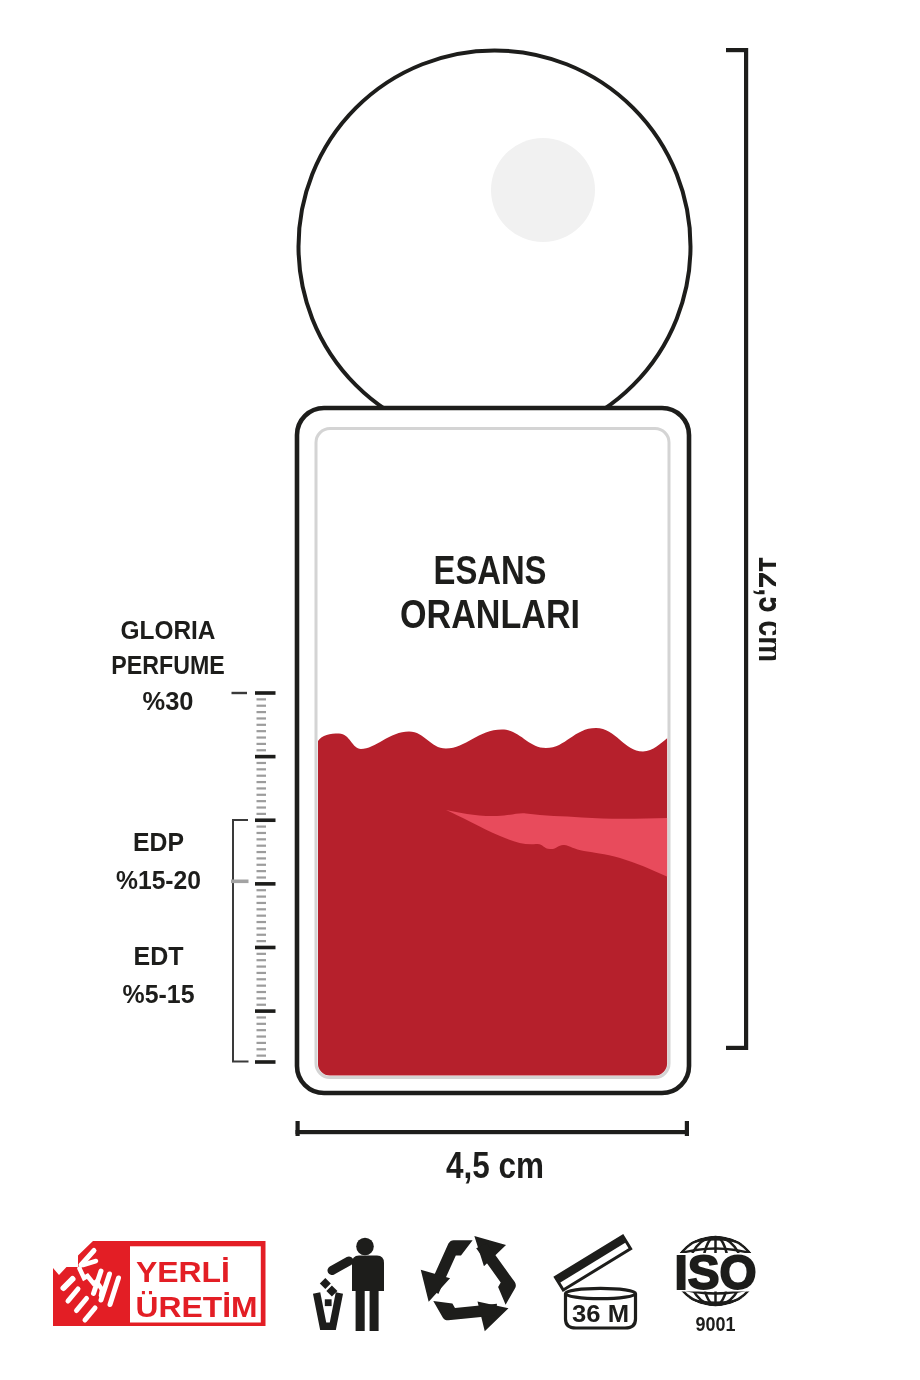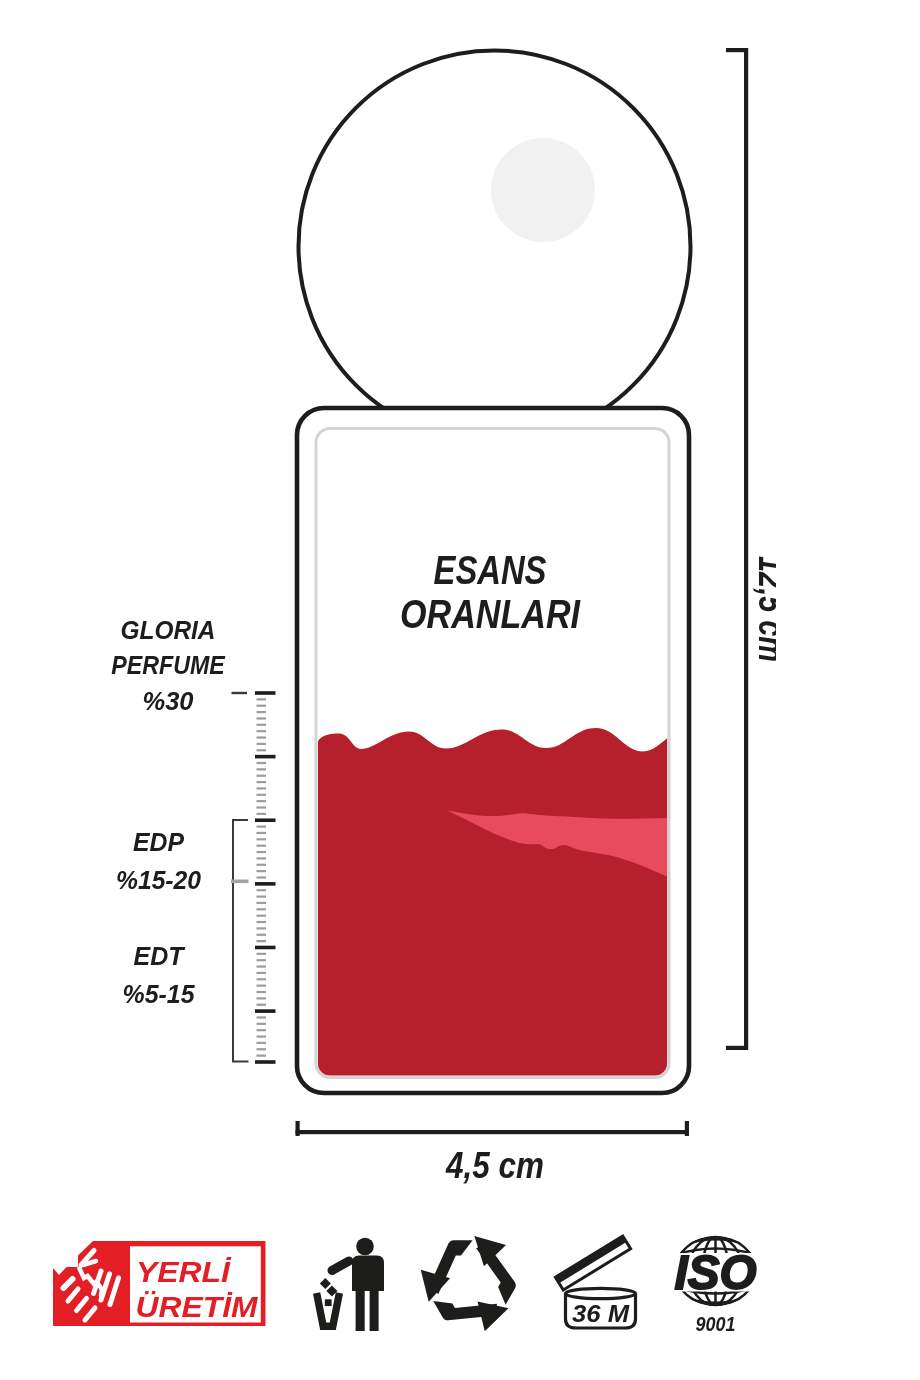--- a/index.html
+++ b/index.html
@@ -1,16 +1,16 @@
 <!DOCTYPE html>
 <html><head>
 <meta charset="utf-8">
 <style>
   html,body{margin:0;padding:0;background:#ffffff;}
-  #page{position:relative;width:776px;height:1380px;background:#ffffff;overflow:hidden;font-style:italic;}
+  #page{position:relative;width:776px;height:1380px;background:#ffffff;overflow:hidden;}
   text{font-family:"Liberation Sans",sans-serif;}
 </style>
 </head>
 <body>
 <div id="page">
 <svg width="920" height="1380" viewBox="0 0 920 1380">
 
   <circle cx="494.5" cy="246.5" r="196" fill="#ffffff" stroke="#1d1d1b" stroke-width="4"></circle>
   <circle cx="543" cy="190" r="52" fill="#f1f1f1"></circle>
 

